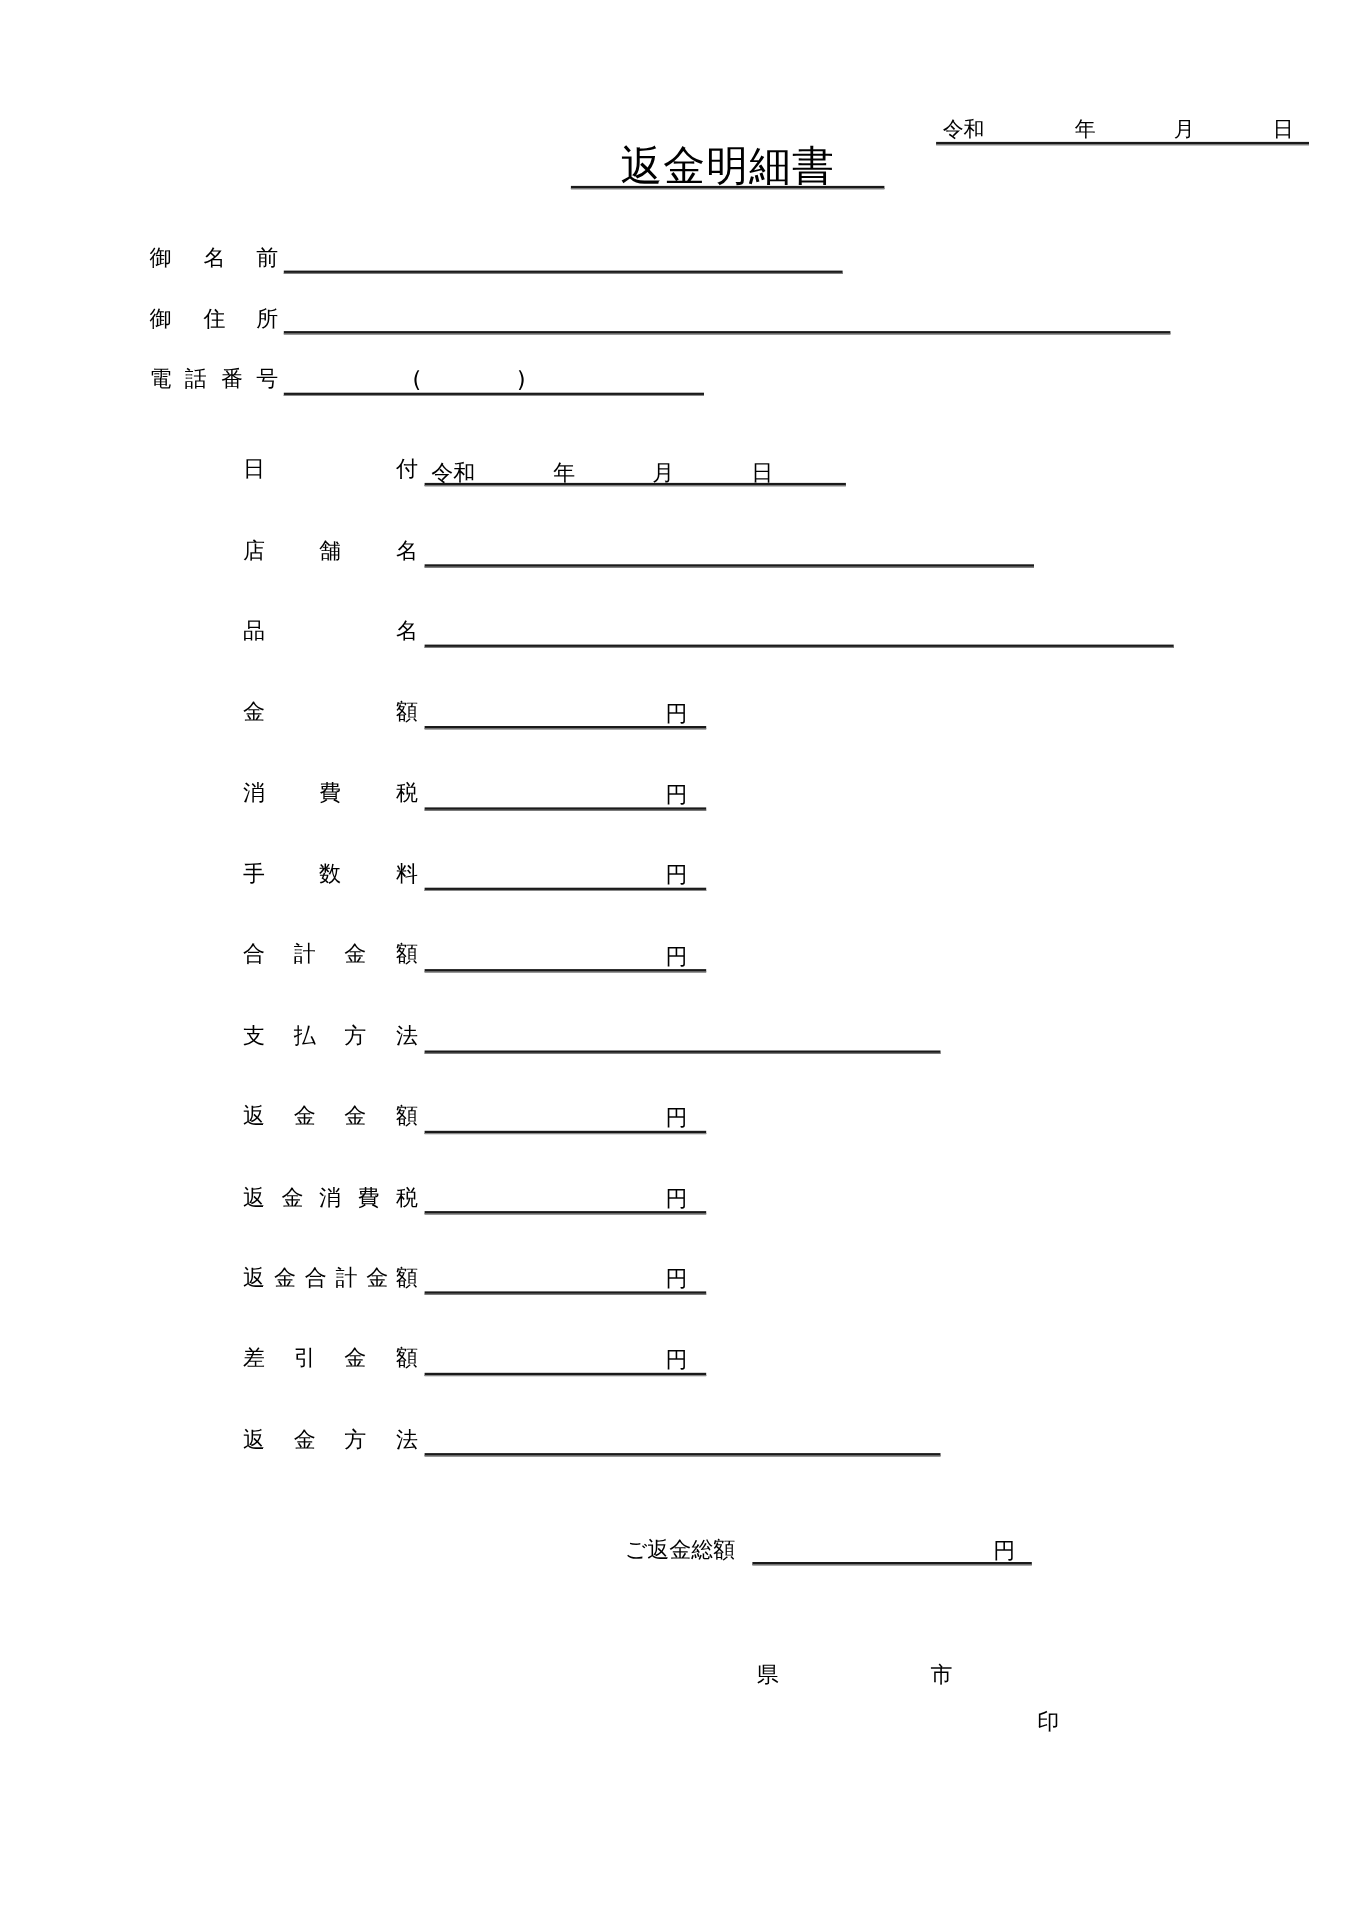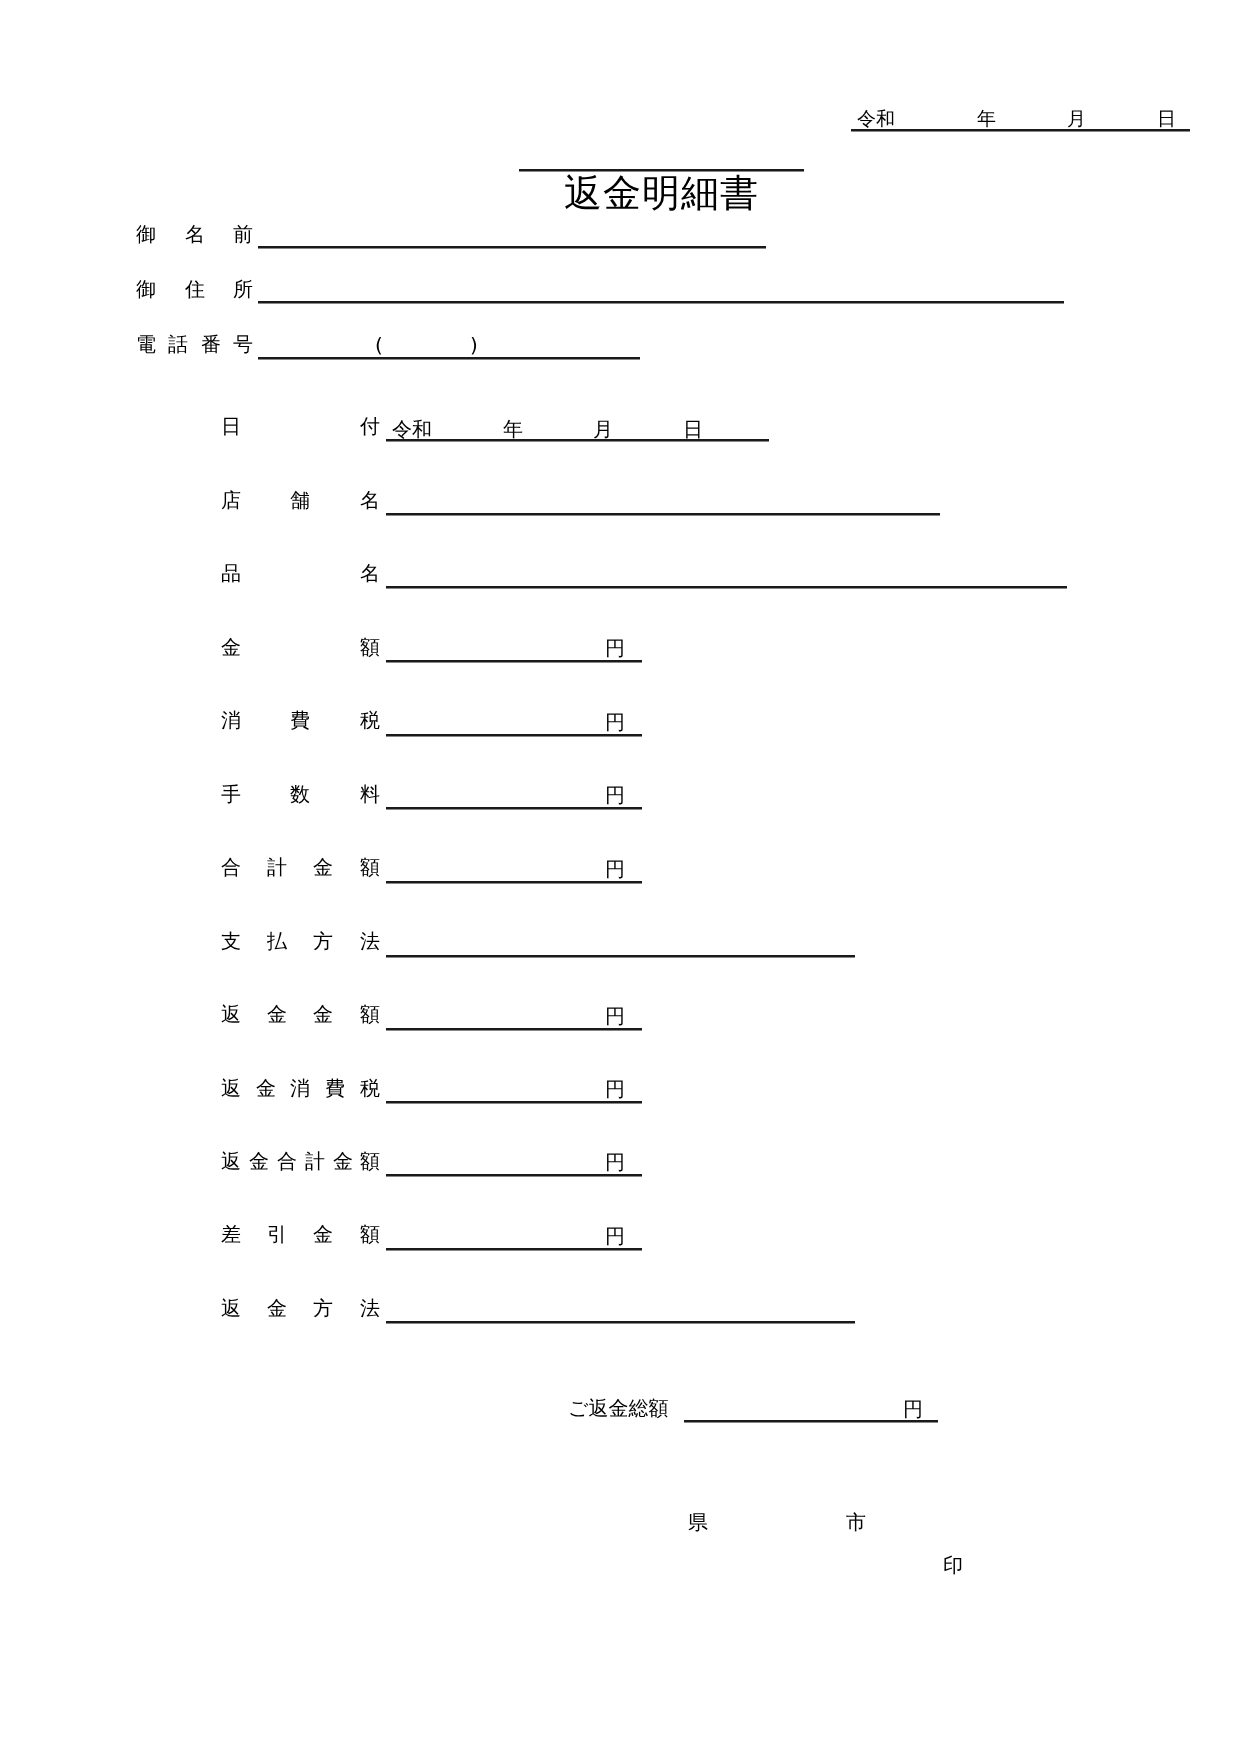--- a/index.html
+++ b/index.html
@@ -11,21 +11,21 @@
   .abs { position: absolute; }
   .line { position: absolute; height: 2px; background: #1a1a1a; border-bottom: 1px solid #888; }
   .txt { position: absolute; font-size: 20px; line-height: 24px; white-space: nowrap; }
 
   
   .hdr-date { left: 857px; top: 106px; width: 340px; height: 26px; }
   .hdr-date .txt { font-size: 19px; top: 0; }
 
   
   .title { left: 522px; top: 130px; width: 288px; height: 44px; }
-  .title .t { position: absolute; left: 42px; top: 0; font-size: 38px; line-height: 42px; letter-spacing: 1px; margin-top: 42px; }
+  .title .t { position: absolute; left: 42px; top: 0; font-size: 38px; line-height: 42px; letter-spacing: 1px; }
   .yen { position: absolute; font-size: 20px; line-height: 24px; }
 </style>
 </head>
 <body>
 
 <div class="abs hdr-date">
   <span class="txt" style="left:0px;">令和</span>
   <span class="txt" style="left:120px;">年</span>
   <span class="txt" style="left:210px;">月</span>
   <span class="txt" style="left:300px;">日</span>

